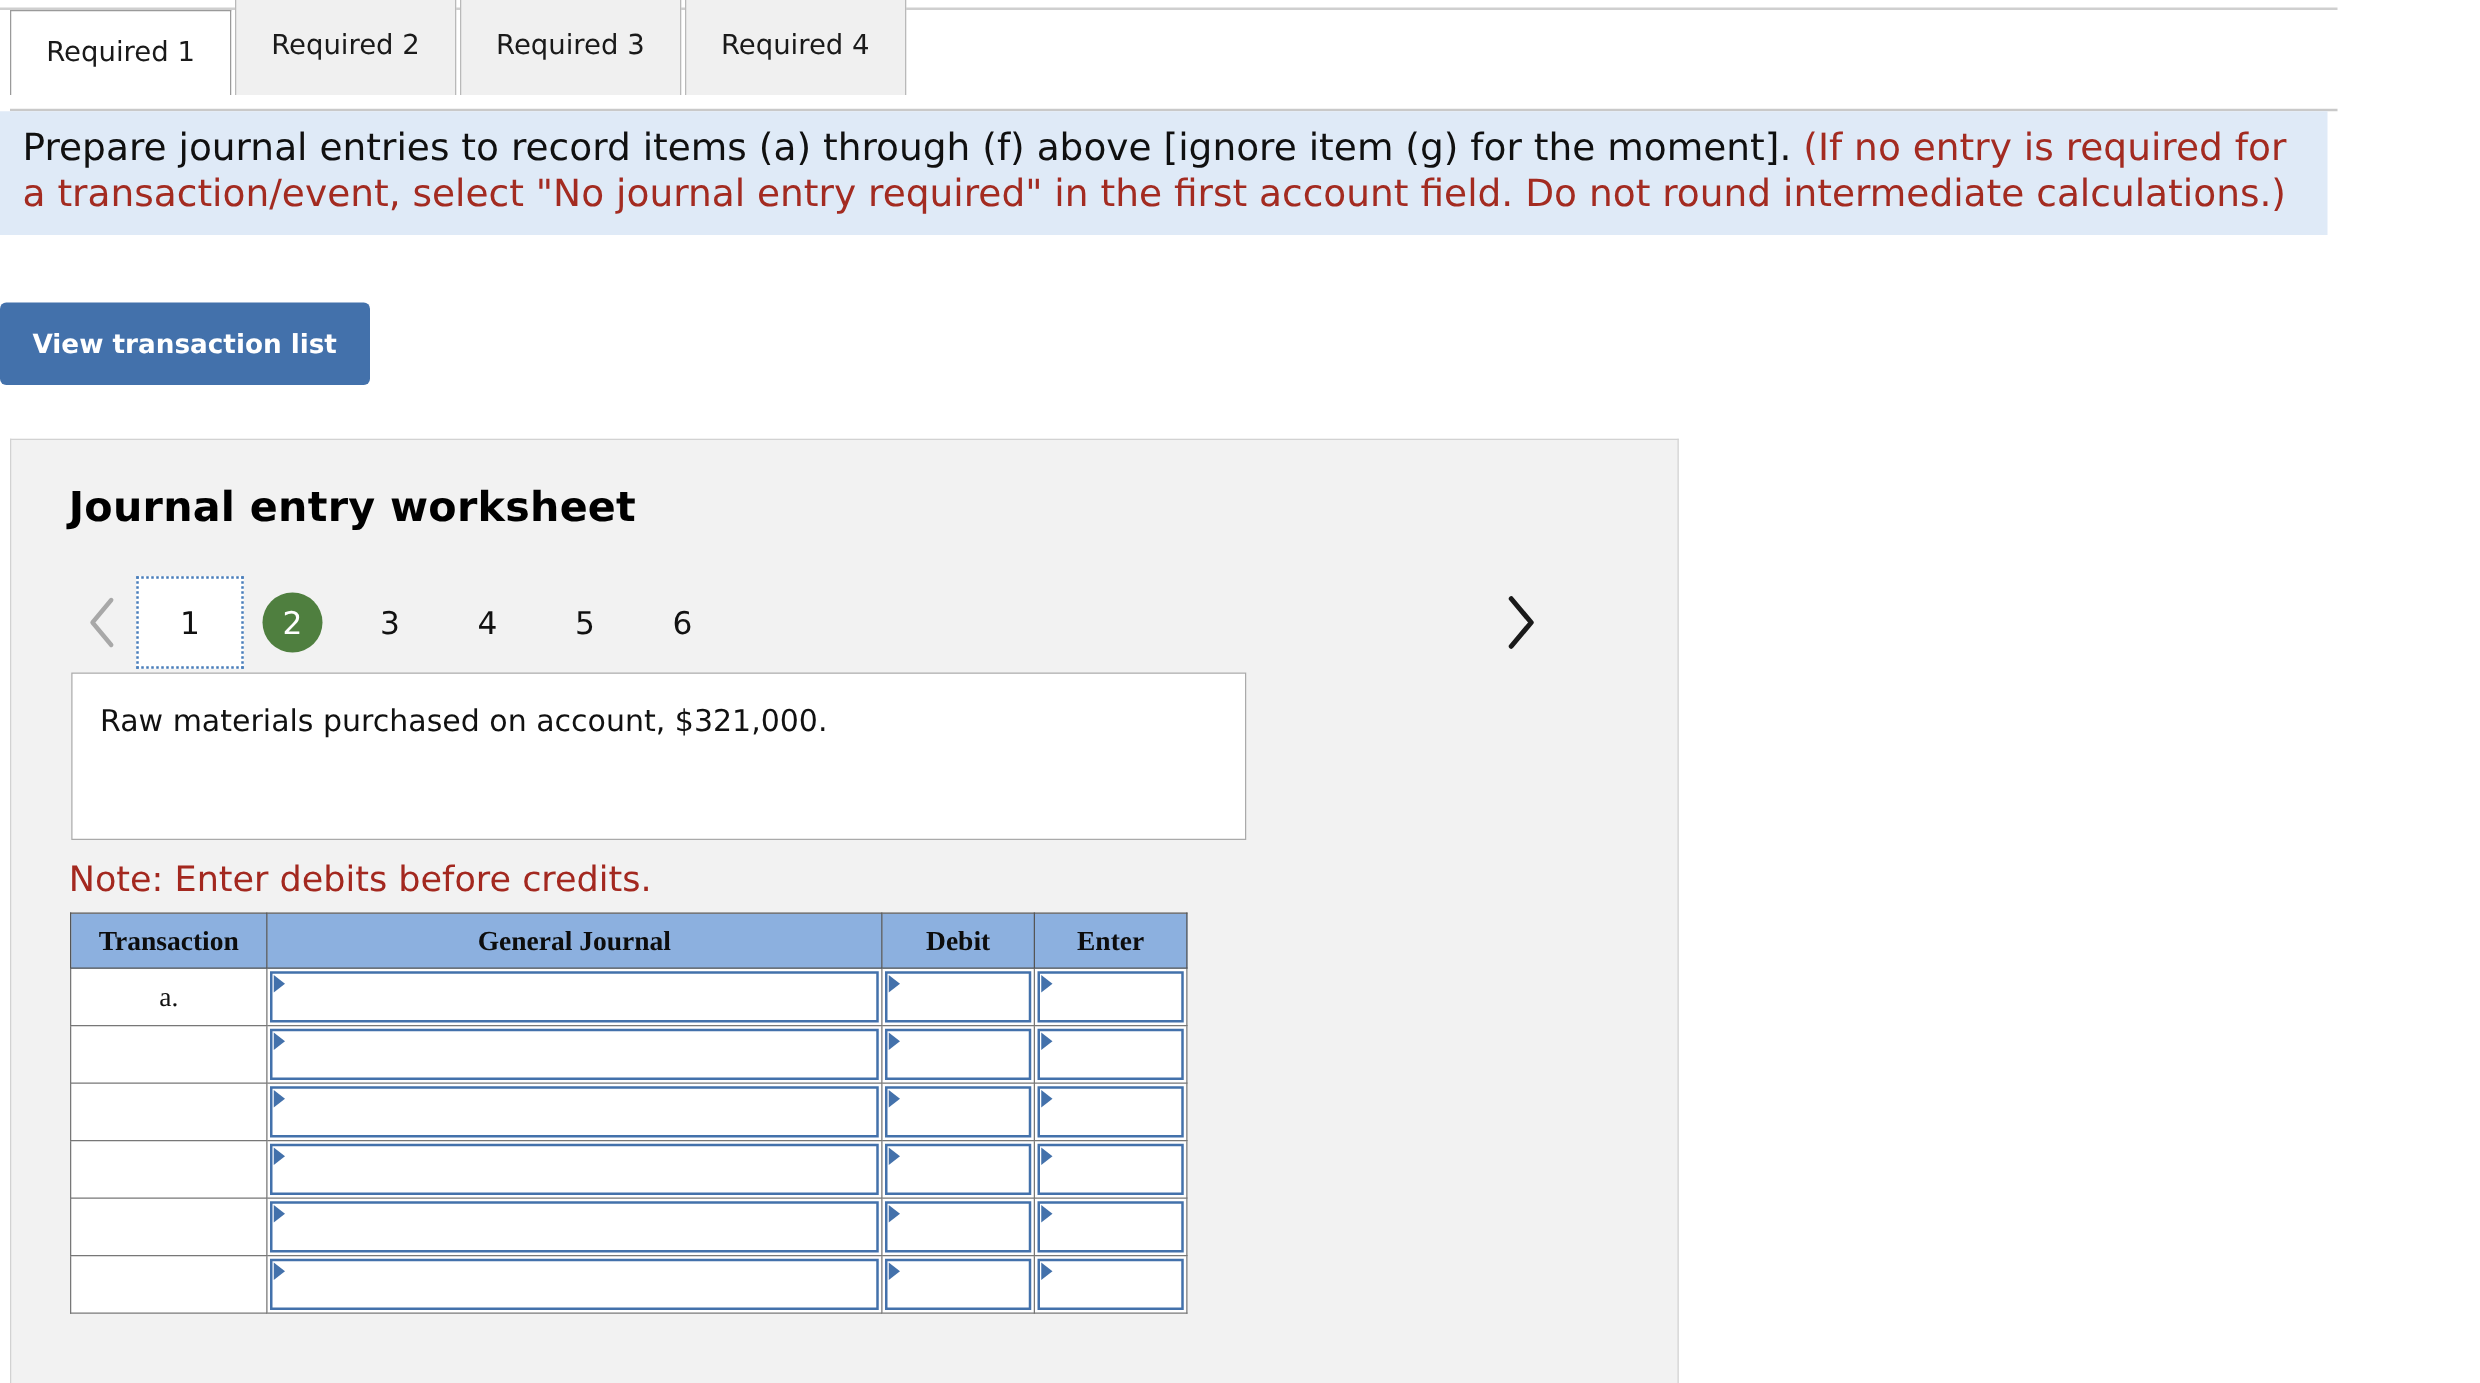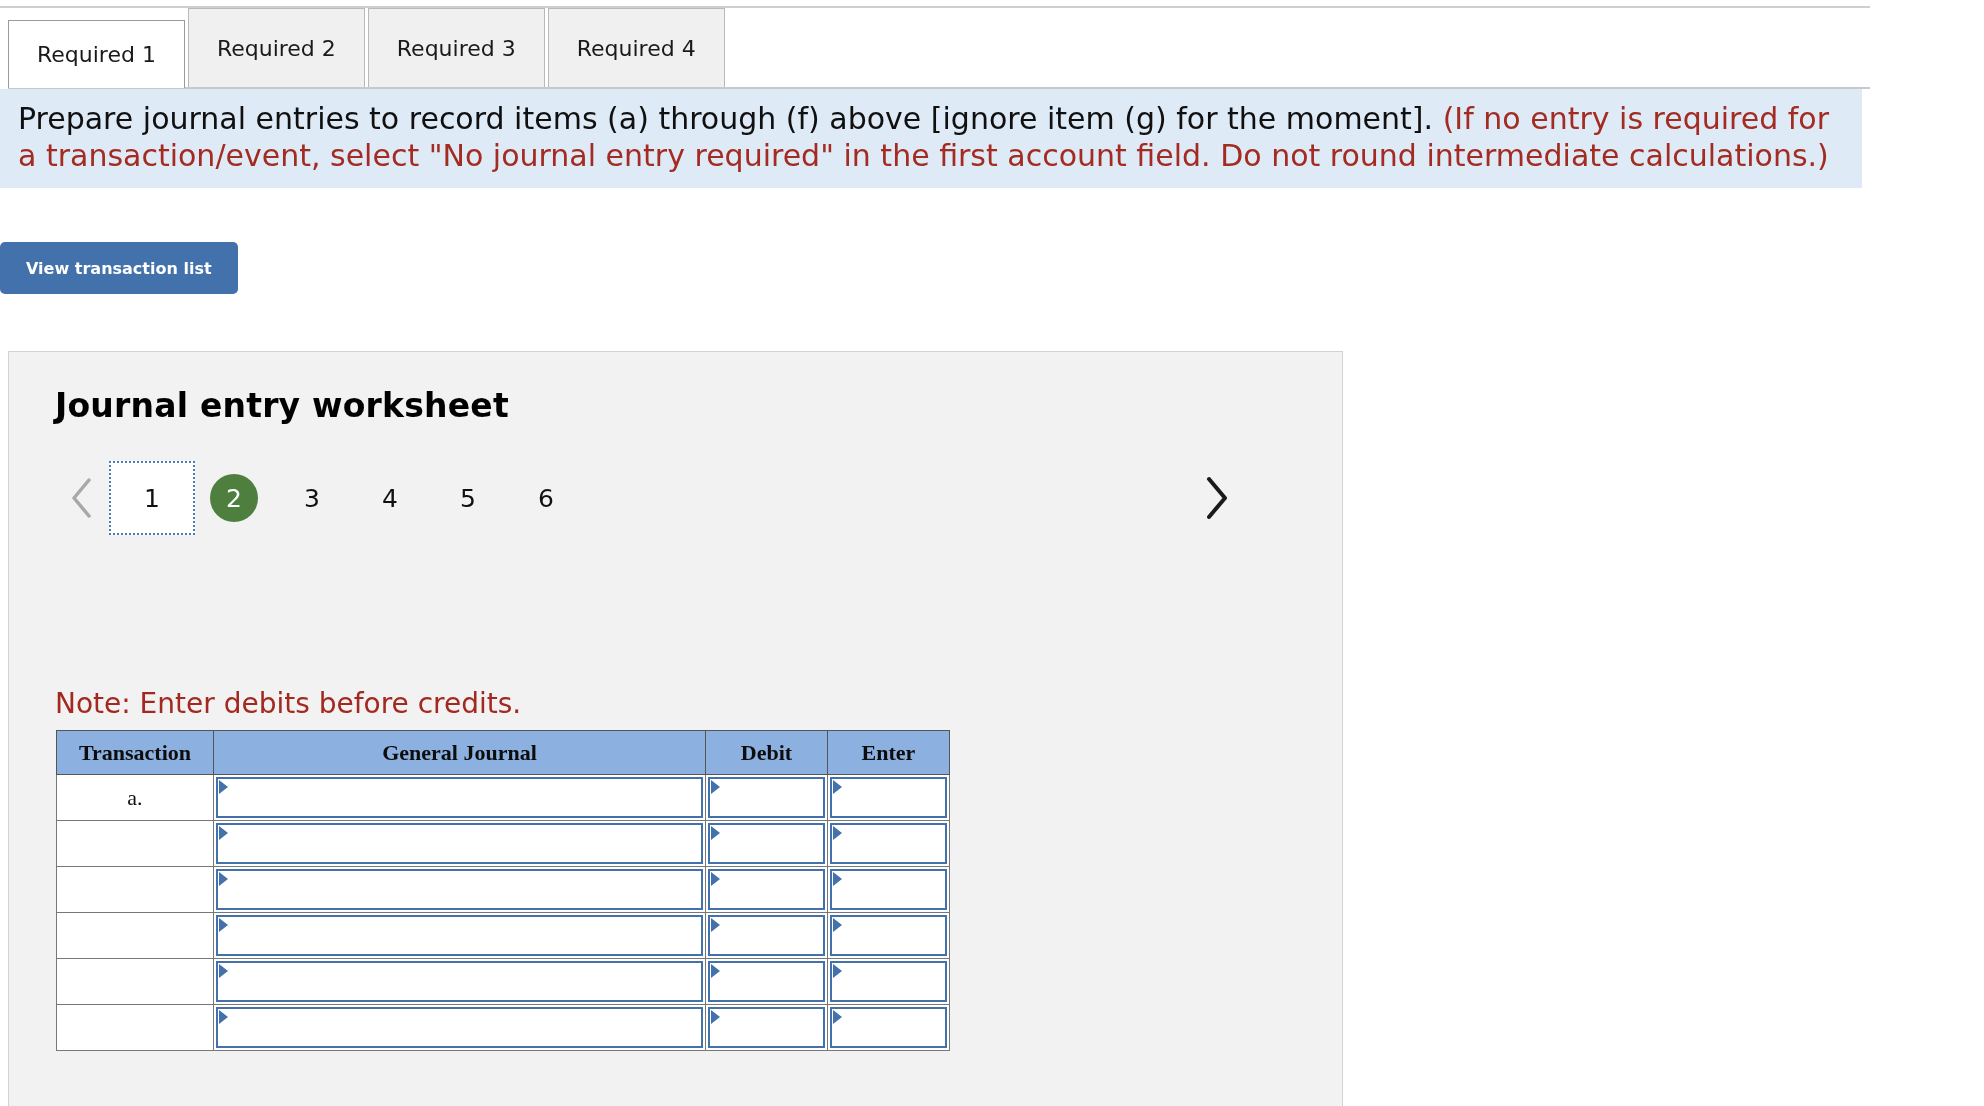--- a/index.html
+++ b/index.html
@@ -15,21 +15,21 @@
   .top-rule {
     position: absolute;
     top: 6px; left: 0;
     width: 1870px; height: 2px;
     background: #cfcfcf;
   }
 
   
   .tabstrip {
     position: absolute;
-    top: 20px; left: 8px;
+    top: 8px; left: 8px;
     display: flex;
     align-items: flex-end;
     height: 68px;
     text-align: center;
   }
   .tab {
     height: 80px;
     padding: 0 28px;
     display: flex;
     align-items: center;
@@ -69,27 +69,27 @@
     font-size: 30px;
     line-height: 1.22;
     color: #101010;
   }
   .banner .hint { color: #a32b21; }
 
   
   .view-btn {
     position: absolute;
     top: 242px; left: 0px;
-    height: 52px;
+    height: 66px;
     padding: 0 26px;
     display: flex;
     align-items: center;
     background: #4371ab;
     color: #ffffff;
-    font-size: 16px;
+    font-size: 21px;
     font-weight: bold;
     border: none;
     border-radius: 5px;
     cursor: pointer;
     font-family: inherit;
   }
 
   
   .panel {
     position: absolute;
@@ -278,20 +278,23 @@
       <span>6</span>
     </div>
 
     <div class="pg-arrow right">
       <svg width="30" height="48" viewBox="0 0 30 48" aria-hidden="true">
         <polyline points="8,5 24,24 8,43" fill="none" stroke="#1a1a1a" stroke-width="4" stroke-linecap="round" stroke-linejoin="round"></polyline>
       </svg>
     </div>
   </div>
 
+  <div class="txn-box">
+    <span>Raw materials purchased on account, $321,000.</span>
+  </div>
 
   <div class="note">Note: Enter debits before credits.</div>
 
   <table class="jtable">
     <colgroup>
       <col class="col-txn">
         <col class="col-gj">
         <col class="col-debit">
         <col class="col-credit">
     </colgroup>

